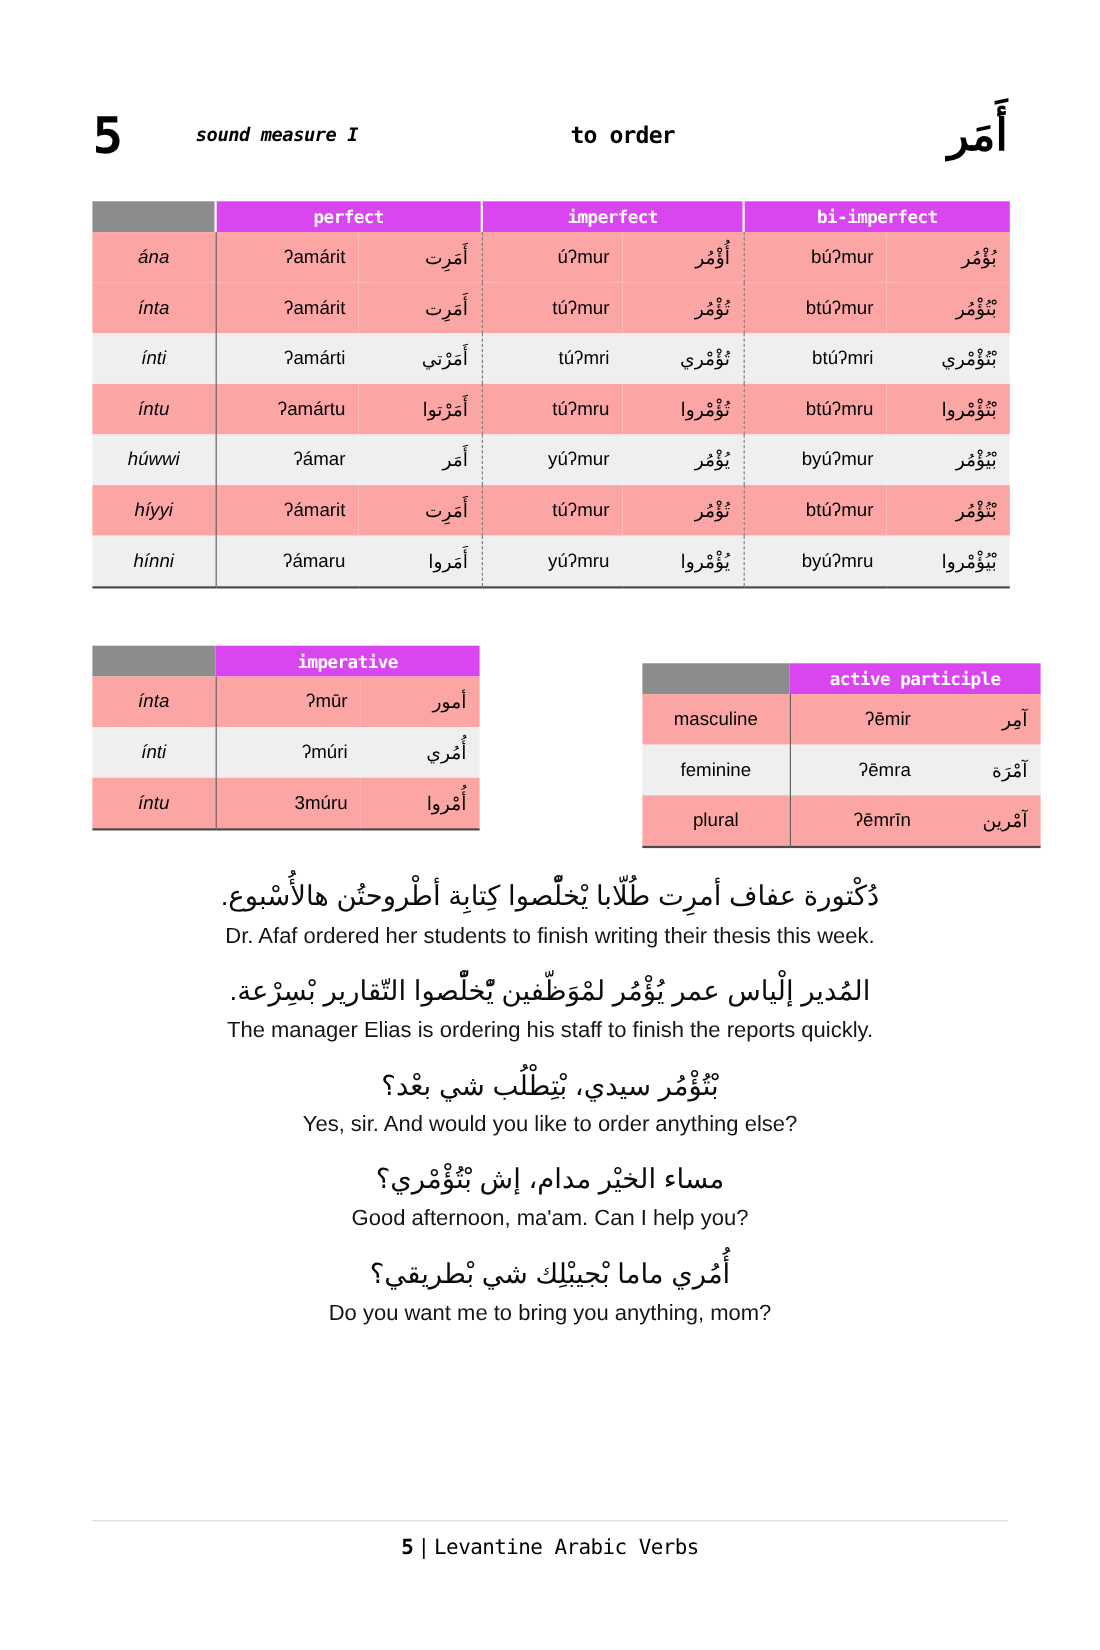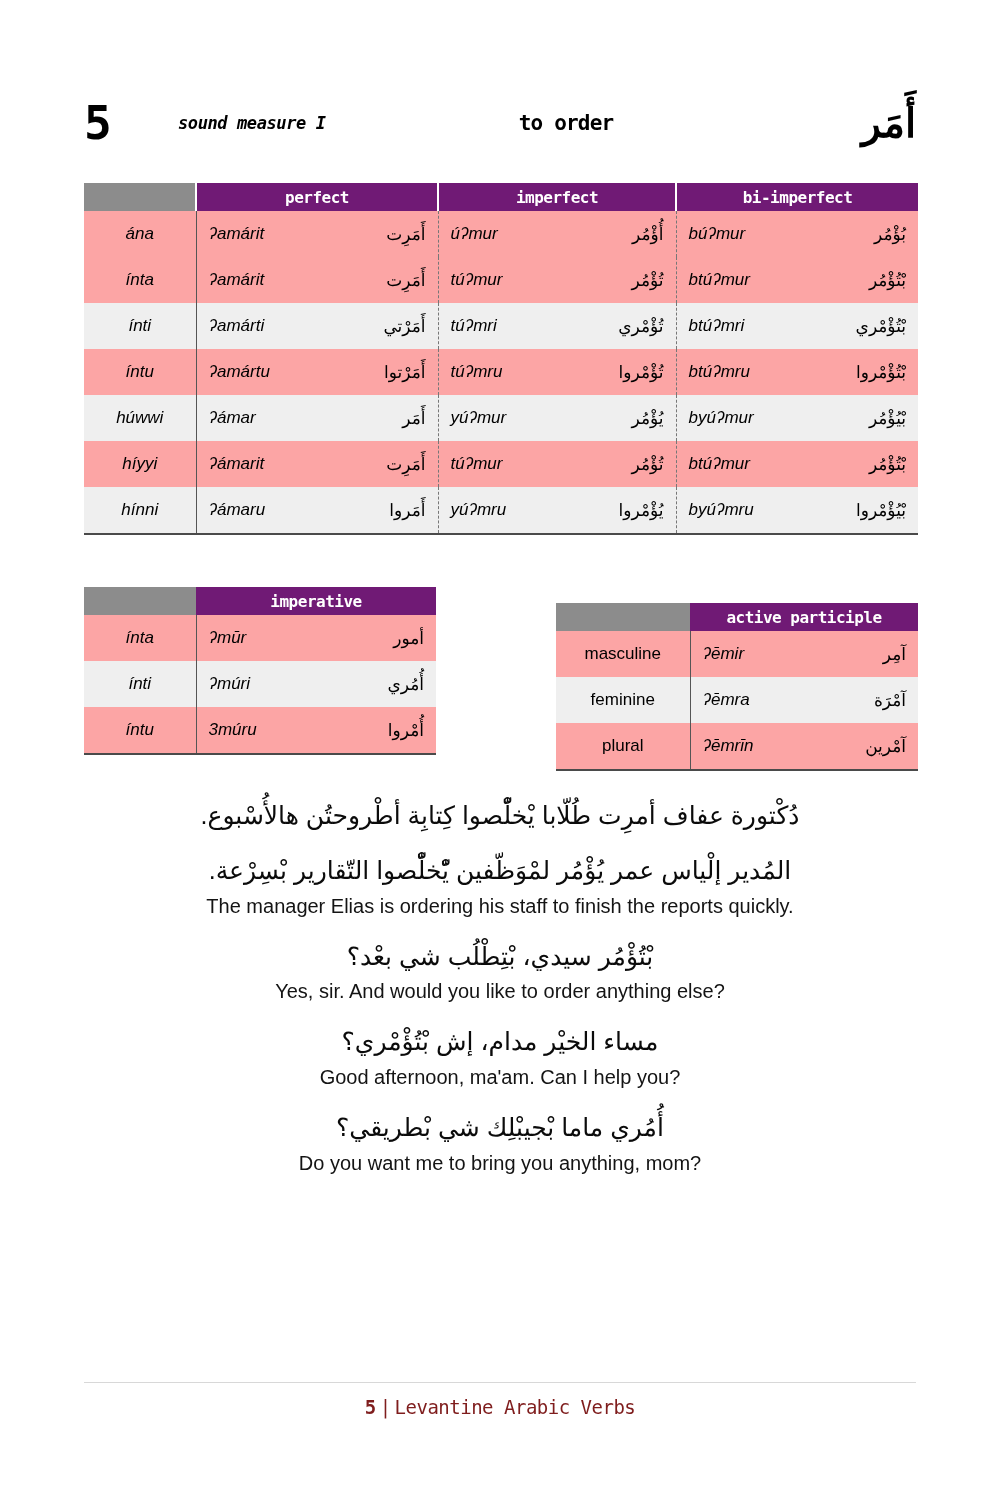--- a/index.html
+++ b/index.html
@@ -73,21 +73,21 @@
     line-height: 1.15;
   }
 
   
   .tbl {
     position: absolute;
     border-collapse: collapse;
     table-layout: fixed;
   }
   .tbl th {
-    background: #701a75;
+    background: #d946ef;
     color: #ffffff;
     font-family: "DejaVu Sans Mono", monospace;
     font-size: 16px;
     font-weight: 700;
     letter-spacing: -0.5px;
     height: 28px;
     padding: 0;
     text-align: center;
     vertical-align: middle;
   }
@@ -107,22 +107,21 @@
     background: #fca5a5;
   }
 
   .c-pronoun {
     font-style: italic;
     text-align: center;
     font-size: 17px;
     white-space: nowrap;
   }
   .c-translit {
-    font-style: italic;
-    text-align: left;
+    text-align: right;
     font-size: 17px;
     white-space: nowrap;
   }
   .c-arabic {
     text-align: right;
     direction: rtl;
     font-size: 23px;
     white-space: nowrap;
     padding-right: 14px;
   }
@@ -139,21 +138,21 @@
   #main-table thead th { border-right: 2px solid #ffffff; }
   #main-table thead th:last-child { border-right: none; }
 
   
   #imperative-table {
     left: 84px;
     top: 587px;
     width: 352px;
   }
   #participle-table {
-    left: 556px;
+    left: 584px;
     top: 603px;
     width: 362px;
   }
   .tbl-small td { height: 46px; }
   .tbl-small .sep-solid { border-left: 1.5px solid #555; }
   .tbl-small tbody tr:last-child td { border-bottom: 2px solid #4a4a4a; }
   .tbl-small .c-label {
     text-align: center;
     font-size: 17px;
     font-style: normal;
@@ -192,21 +191,21 @@
     left: 84px;
     top: 1382px;
     width: 832px;
     border-top: 1px solid #d8d8d8;
     padding-top: 13px;
     text-align: center;
   }
   .footer-inner {
     font-family: "DejaVu Sans Mono", monospace;
     font-size: 19px;
-    color: #7f1d1d;
+    color: #000000;
     letter-spacing: -0.5px;
   }
   .footer-num { font-weight: 700; }
   .footer-sep { padding: 0 4px; font-weight: 400; }
   .footer-title { font-weight: 400; }
 </style>
 </head>
 <body>
 
 <div class="page">
@@ -361,20 +360,21 @@
         <td class="c-label">plural</td>
         <td class="c-translit sep-solid">ʔēmrīn</td>
         <td class="c-arabic">آمْرين</td>
       </tr>
     </tbody>
   </table>
 
   <div class="examples">
     <div class="example">
       <div class="ex-arabic">دُكْتورة عفاف أمرِت طُلّابا يْخلّْصوا كِتابِة أطْروحتُن هالأُسْبوع.</div>
+      <div class="ex-english">Dr. Afaf ordered her students to finish writing their thesis this week.</div>
     </div>
     <div class="example">
       <div class="ex-arabic">المُدير إلْياس عمر يُؤْمُر لمْوَظّفين يّْخلّْصوا التّقارير بْسِرْعة.</div>
       <div class="ex-english">The manager Elias is ordering his staff to finish the reports quickly.</div>
     </div>
     <div class="example">
       <div class="ex-arabic">بْتُؤْمُر سيدي، بْتِطْلُب شي بعْد؟</div>
       <div class="ex-english">Yes, sir. And would you like to order anything else?</div>
     </div>
     <div class="example">

